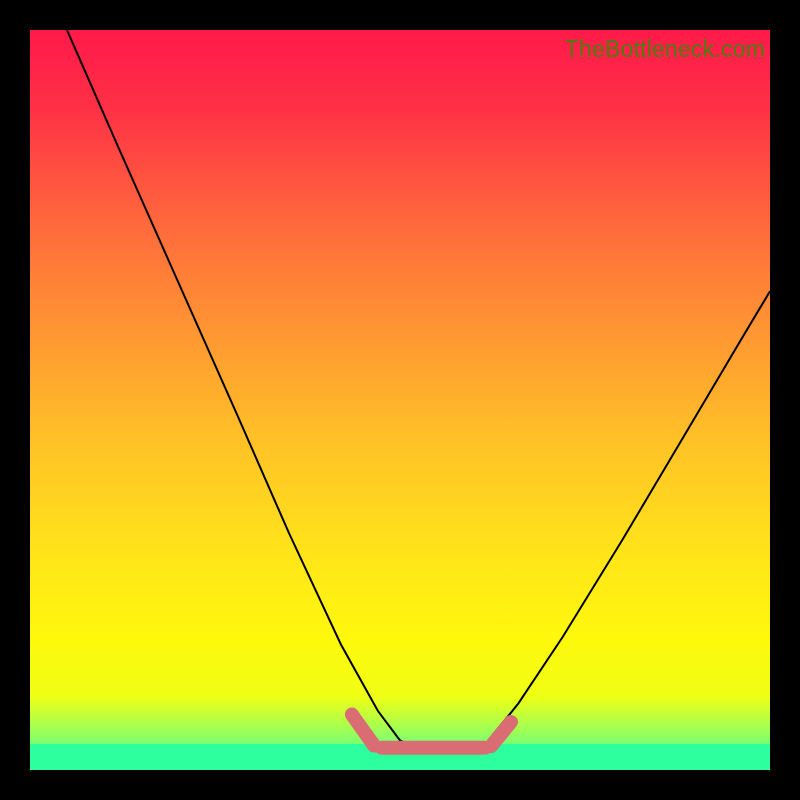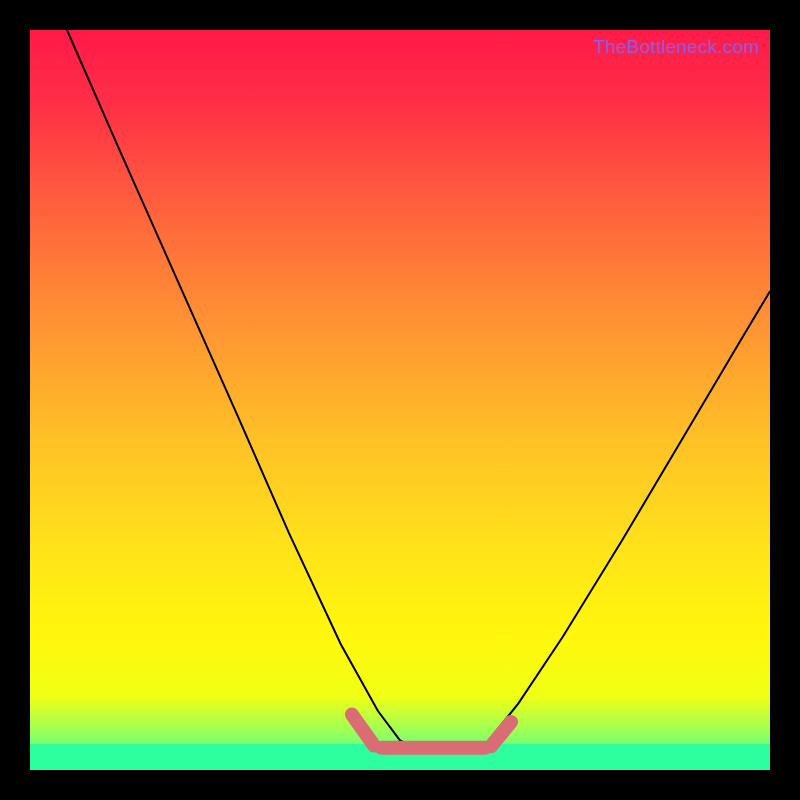--- a/index.html
+++ b/index.html
@@ -19,23 +19,23 @@
     height: 740px;
     overflow: hidden;
   }
   .gradient {
     position: absolute;
     left: 0; top: 0; width: 100%; height: 100%;
   }
   .watermark {
     position: absolute;
     top: 6px;
-    right: 11px;
-    color: #8b5cf6;
-    font-size: 19px;
+    right: 5px;
+    color: #4d7c0f;
+    font-size: 23px;
     font-weight: 500;
     letter-spacing: 0.2px;
   }
   svg.curve {
     position: absolute;
     left: 0; top: 0;
     width: 100%; height: 100%;
   }
   .curve-path {
     fill: none;

